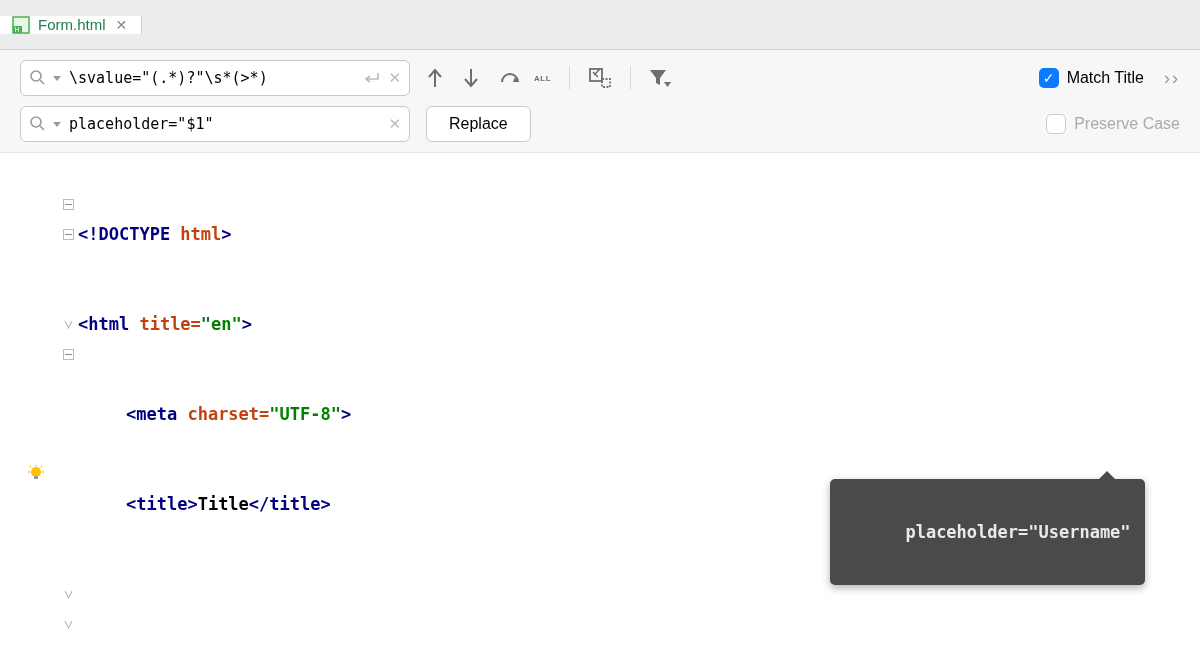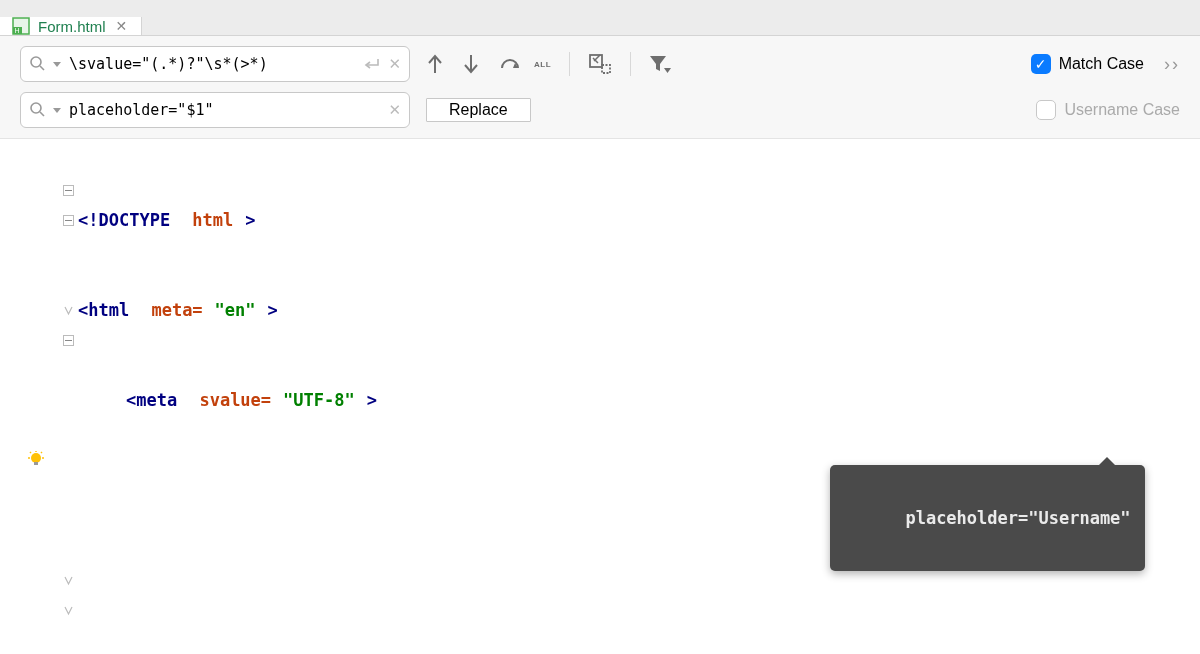--- a/index.html
+++ b/index.html
@@ -4,25 +4,25 @@
 <style>
   * { box-sizing: border-box; }
   body {
     margin: 0;
     font-family: -apple-system, BlinkMacSystemFont, "Segoe UI", sans-serif;
     font-size: 13px;
     background: #fff;
     color: #000;
   }
   .tab-bar {
-    height: 36px;
+    height: 50px;
     background: #ececec;
     border-bottom: 1px solid #d4d4d4;
     display: flex;
-    align-items: flex-end;
+    align-items: center;
   }
   .tab {
     display: flex;
     align-items: center;
     padding: 0 12px;
     background: #fff;
     border-right: 1px solid #d4d4d4;
     gap: 8px;
     font-size: 15px;
   }
@@ -71,22 +71,22 @@
     color: #6e6e6e;
     cursor: pointer;
     display: inline-flex;
     align-items: center;
     justify-content: center;
   }
   .divider { width: 1px; height: 24px; background: #d8d8d8; }
   .action-btn {
     background: #fff;
     border: 1px solid #c8c8c8;
-    border-radius: 1px;
-    height: 24px;
+    border-radius: 6px;
+    height: 36px;
     padding: 0 22px;
     font-size: 16px;
     cursor: pointer;
   }
   .check-row { display: flex; align-items: center; gap: 8px; margin-left: auto; }
   .checkbox {
     width: 20px; height: 20px;
     border-radius: 5px;
     display: inline-flex; align-items: center; justify-content: center;
     font-size: 14px;
@@ -106,21 +106,21 @@
   .code {
     flex: 1;
     font-family: "Menlo", "Consolas", monospace;
     font-size: 17px;
     font-weight: 700;
     line-height: 30px;
     padding-top: 6px;
     white-space: pre;
     position: relative;
   }
-  .code-row { position: relative; height: 30px; display: flex; align-items: flex-end; gap: 12px; }
+  .code-row { position: relative; height: 30px; display: flex; align-items: flex-end; }
   .t-tag { color: #000080; }
   .t-attr { color: #c2410c; }
   .t-val { color: #008000; }
   .t-text { color: #000; }
   .fold-row { position: absolute; left: 0; width: 78px; display: flex; align-items: center; justify-content: flex-end; padding-right: 4px; height: 30px; }
   .fold-mark {
     width: 11px; height: 11px;
     display: inline-block;
   }
   .bulb {
@@ -220,21 +220,21 @@
       <span class="divider"></span>
       <span class="nav-btn">
         <svg width="22" height="20" viewBox="0 0 22 20" fill="#6e6e6e">
             <path d="M1 2 L17 2 L11 10 L11 17 L7 15 L7 10 Z"></path>
             <path d="M15 14 L22 14 L18.5 19 Z"></path>
           </svg>
       </span>
     </div>
     <div class="check-row">
       <span class="checkbox checked">✓</span>
-      <span class="check-label">Match Case</span>
+      <span class="check-label">Match Title</span>
       <span class="more" style="margin-left:12px">››</span>
     </div>
   </div>
   <div class="toolbar-row">
     <div class="search-box">
       <span class="si">
         <svg width="18" height="18" viewBox="0 0 18 18" stroke="#999" stroke-width="1.6" fill="none">
             <circle cx="7" cy="7" r="5"></circle>
             <line x1="11" y1="11" x2="15" y2="15"></line>
           </svg>
@@ -243,21 +243,21 @@
         <svg width="8" height="10" viewBox="0 0 8 10" fill="#999">
             <path d="M0 3 L8 3 L4 8 Z"></path>
           </svg>
       </span>
       <input value="placeholder=&quot;$1&quot;" style="">
       <span class="si" style="color:#bbb;font-size:15px">✕</span>
     </div>
     <button class="action-btn">Replace</button>
     <div class="check-row">
       <span class="checkbox unchecked"></span>
-      <span class="check-label muted">Username Case</span>
+      <span class="check-label muted">Preserve Case</span>
     </div>
   </div>
 </div>
 
 <div class="editor-wrap">
   <div class="gutter">
     <div class="fold-row" style="top:6px;position:absolute"></div>
     <div class="fold-row" style="top:36px;position:absolute">
         <svg class="fold-mark" viewBox="0 0 11 11">
           <rect x="0.5" y="0.5" width="10" height="10" fill="#fff" stroke="#bbb"></rect>
@@ -295,22 +295,23 @@
       <svg width="16" height="16" viewBox="0 0 16 16">
           <circle cx="8" cy="7" r="5" fill="#ffc107"></circle>
           <rect x="6" y="11" width="4" height="3" fill="#999"></rect>
           <path d="M8 1 L8 0 M2 7 L0 7 M14 7 L16 7 M3 2 L2 1 M13 2 L14 1" stroke="#ffc107" stroke-width="1.5"></path>
         </svg>
     </span>
   </div>
 
   <div class="code">
     <div class="code-row"><span class="t-tag">&lt;!DOCTYPE </span><span class="t-attr">html</span><span class="t-tag">&gt;</span></div>
-    <div class="code-row"><span class="t-tag">&lt;html </span><span class="t-attr">meta=</span><span class="t-val">"en"</span><span class="t-tag">&gt;</span></div>
-    <div class="code-row" style="padding-left:48px"><span class="t-tag">&lt;meta </span><span class="t-attr">svalue=</span><span class="t-val">"UTF-8"</span><span class="t-tag">&gt;</span></div>
+    <div class="code-row"><span class="t-tag">&lt;html </span><span class="t-attr">title=</span><span class="t-val">"en"</span><span class="t-tag">&gt;</span></div>
+    <div class="code-row" style="padding-left:48px"><span class="t-tag">&lt;meta </span><span class="t-attr">charset=</span><span class="t-val">"UTF-8"</span><span class="t-tag">&gt;</span></div>
+    <div class="code-row" style="padding-left:48px"><span class="t-tag">&lt;title&gt;</span><span class="t-text">Title</span><span class="t-tag">&lt;/title&gt;</span></div>
     
     
     
     
     
     
     
     
     
     

